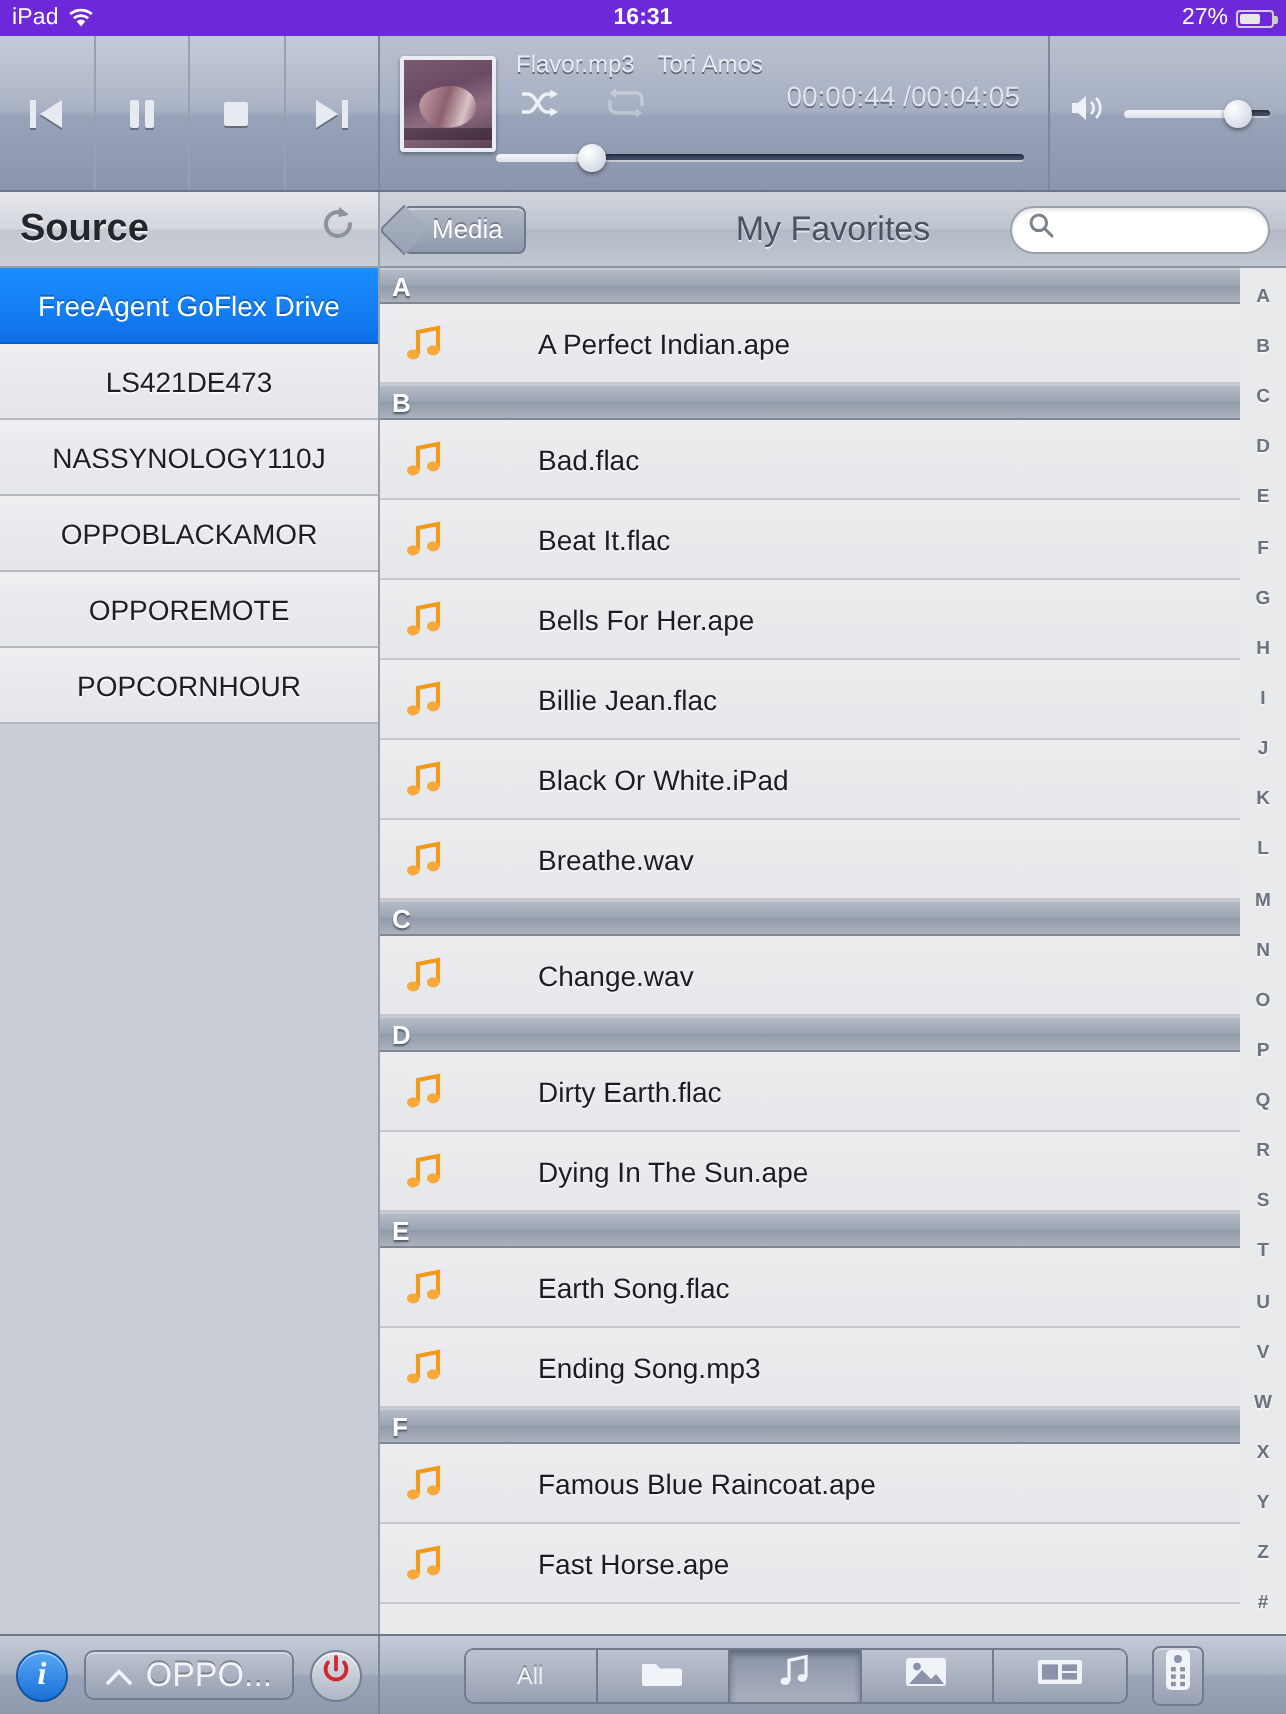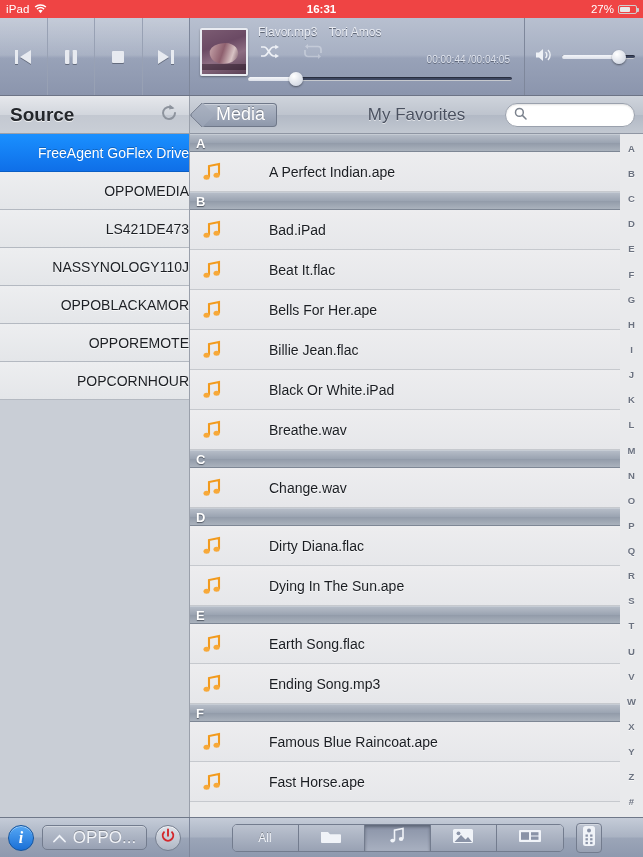--- a/index.html
+++ b/index.html
@@ -6,21 +6,21 @@
   html, body {
     width: 643px; height: 857px;
     font-family: "Liberation Sans", sans-serif;
     overflow: hidden;
     background: #c9ced6;
   }
   .screen { position: relative; width: 643px; height: 857px; }
 
   
   .statusbar {
-    height: 18px; background: #ef4444; color: #fff;
+    height: 18px; background: #6d28d9; color: #fff;
     display: flex; align-items: center; position: relative;
     font-size: 11px; padding: 0 6px;
   }
   .sb-left { display: flex; align-items: center; gap: 5px; }
   .sb-device { font-size: 11.5px; letter-spacing: .1px; }
   .sb-center {
     position: absolute; left: 0; right: 0; text-align: center;
     font-size: 11.5px; font-weight: bold;
   }
   .sb-right {
@@ -87,22 +87,22 @@
   .np-title {
     font-size: 12px; color: #e9ecf3; margin-top: 1px;
     text-shadow: 0 1px 0 rgba(40,46,60,.6);
   }
   .np-title b { font-weight: normal; }
   .np-artist { margin-left: 8px; color: #e9ecf3; margin-top: 20px; }
   .modes { margin-top: 5px; display: flex; align-items: center; gap: 22px; padding-left: 2px; }
   .mode-btn { cursor: pointer; display: block; }
   .mode-btn.off { opacity: .38; }
   .timecode {
-    position: absolute; right: 6px; top: 30px;
-    font-size: 10px; color: #dfe4ee; text-shadow: 0 1px 0 rgba(40,46,60,.5); text-align: center;
+    position: absolute; right: 6px; top: 16px;
+    font-size: 14px; color: #dfe4ee; text-shadow: 0 1px 0 rgba(40,46,60,.5); text-align: center;
   }
   .seek-wrap { position: absolute; left: 0; right: 4px; bottom: 3px; }
   .slider { position: relative; height: 14px; }
   .slider .track {
     position: absolute; top: 5px; left: 0; right: 0; height: 4px;
     border-radius: 2px; background: #3f4963;
     box-shadow: inset 0 1px 1px rgba(0,0,0,.4);
   }
   .slider .fill {
     position: absolute; top: 5px; left: 0; height: 4px; border-radius: 2px;
@@ -129,21 +129,21 @@
   }
   .src-header {
     height: 38px; display: flex; align-items: center; padding: 0 10px;
     background: linear-gradient(to bottom, #e6e8ec 0%, #d2d6dd 50%, #c3c8d1 51%, #c9ced6 100%);
     border-bottom: 1px solid #9aa0ab;
   }
   .src-title { font-size: 19px; font-weight: bold; color: #23262b; text-shadow: 0 1px 0 rgba(255,255,255,.75); }
   .refresh-icon { margin-left: auto; cursor: pointer; display: block; }
   .srclist { overflow: hidden; }
   .src-item {
-    height: 38px; display: flex; align-items: center; justify-content: flex-end;
+    height: 38px; display: flex; align-items: center; justify-content: center;
     font-size: 14px; color: #1c1f24;
     background: linear-gradient(to bottom, #edeef0, #e4e6e9);
     border-bottom: 1px solid #b4b9c1; cursor: pointer;
     text-shadow: 0 1px 0 rgba(255,255,255,.7);
   }
   .src-item.selected {
     background: linear-gradient(to bottom, #1a90ff 0%, #0f6fe8 100%);
     color: #fff; text-shadow: 0 -1px 0 rgba(0,0,0,.25);
     border-bottom: 1px solid #0a5ec4;
   }
@@ -153,21 +153,21 @@
   .nav {
     height: 38px; display: flex; align-items: center; padding: 0 8px;
     background: linear-gradient(to bottom, #cfd4dc 0%, #bec4ce 50%, #b2b9c5 51%, #c2c8d1 100%);
     border-bottom: 1px solid #8f96a3; position: relative;
   }
   .backbtn {
     position: relative; height: 24px; display: flex; align-items: center;
     padding: 0 11px 0 14px; margin-left: 4px;
     background: linear-gradient(to bottom, #b2bac8, #8e98ab);
     border: 1px solid #6f7889; border-left: none;
-    border-radius: 3px 4px 4px 3px; color: #fff; font-size: 18px;
+    border-radius: 3px 4px 4px 3px; color: #fff; font-size: 13px;
     text-shadow: 0 -1px 0 rgba(0,0,0,.3); cursor: pointer;
     box-shadow: inset 0 1px 0 rgba(255,255,255,.35);
     text-align: center;
   }
   .backbtn::before {
     content: ""; position: absolute; left: -9px; top: 2px;
     width: 17px; height: 17px;
     background: linear-gradient(135deg, #aab2c1, #98a2b4);
     border-left: 1px solid #6f7889; border-bottom: 1px solid #6f7889;
     transform: rotate(45deg); border-radius: 0 0 0 3px;
@@ -399,23 +399,20 @@
             <path d="M16 10 a6 6 0 1 1-2.6-4.95" stroke="#8d939d" stroke-width="2" fill="none" stroke-linecap="round"></path>
             <path d="M10.5 1.5 L15.5 5.3 L10.2 6.6 Z" fill="#8d939d"></path>
           </svg>
         </span>
       </div>
       <div class="srclist" id="srcList">
           <div class="src-item selected">
             <span>FreeAgent GoFlex Drive</span>
           </div>
           <div class="src-item">
-            <span>OPPOMEDIA</span>
-          </div>
-          <div class="src-item">
             <span>LS421DE473</span>
           </div>
           <div class="src-item">
             <span>NASSYNOLOGY110J</span>
           </div>
           <div class="src-item">
             <span>OPPOBLACKAMOR</span>
           </div>
           <div class="src-item">
             <span>OPPOREMOTE</span>
@@ -462,21 +459,21 @@
               <span>B</span>
             </div>
             <div class="track">
               <span class="note">
                 <svg width="22" height="20" viewBox="0 0 22 20">
                   <path d="M8 15 V4 L18 2 V13" stroke="#f29a1c" stroke-width="2.1" fill="none"></path>
                   <ellipse cx="5.6" cy="15.2" rx="3.1" ry="2.5" fill="#f7a93a"></ellipse>
                   <ellipse cx="15.6" cy="13.2" rx="3.1" ry="2.5" fill="#f7a93a"></ellipse>
                 </svg>
               </span>
-              <span class="track-name">Bad.iPad</span>
+              <span class="track-name">Bad.flac</span>
             </div>
             <div class="track">
               <span class="note">
                 <svg width="22" height="20" viewBox="0 0 22 20">
                   <path d="M8 15 V4 L18 2 V13" stroke="#f29a1c" stroke-width="2.1" fill="none"></path>
                   <ellipse cx="5.6" cy="15.2" rx="3.1" ry="2.5" fill="#f7a93a"></ellipse>
                   <ellipse cx="15.6" cy="13.2" rx="3.1" ry="2.5" fill="#f7a93a"></ellipse>
                 </svg>
               </span>
               <span class="track-name">Beat It.flac</span>
@@ -538,21 +535,21 @@
               <span>D</span>
             </div>
             <div class="track">
               <span class="note">
                 <svg width="22" height="20" viewBox="0 0 22 20">
                   <path d="M8 15 V4 L18 2 V13" stroke="#f29a1c" stroke-width="2.1" fill="none"></path>
                   <ellipse cx="5.6" cy="15.2" rx="3.1" ry="2.5" fill="#f7a93a"></ellipse>
                   <ellipse cx="15.6" cy="13.2" rx="3.1" ry="2.5" fill="#f7a93a"></ellipse>
                 </svg>
               </span>
-              <span class="track-name">Dirty Diana.flac</span>
+              <span class="track-name">Dirty Earth.flac</span>
             </div>
             <div class="track">
               <span class="note">
                 <svg width="22" height="20" viewBox="0 0 22 20">
                   <path d="M8 15 V4 L18 2 V13" stroke="#f29a1c" stroke-width="2.1" fill="none"></path>
                   <ellipse cx="5.6" cy="15.2" rx="3.1" ry="2.5" fill="#f7a93a"></ellipse>
                   <ellipse cx="15.6" cy="13.2" rx="3.1" ry="2.5" fill="#f7a93a"></ellipse>
                 </svg>
               </span>
               <span class="track-name">Dying In The Sun.ape</span>

